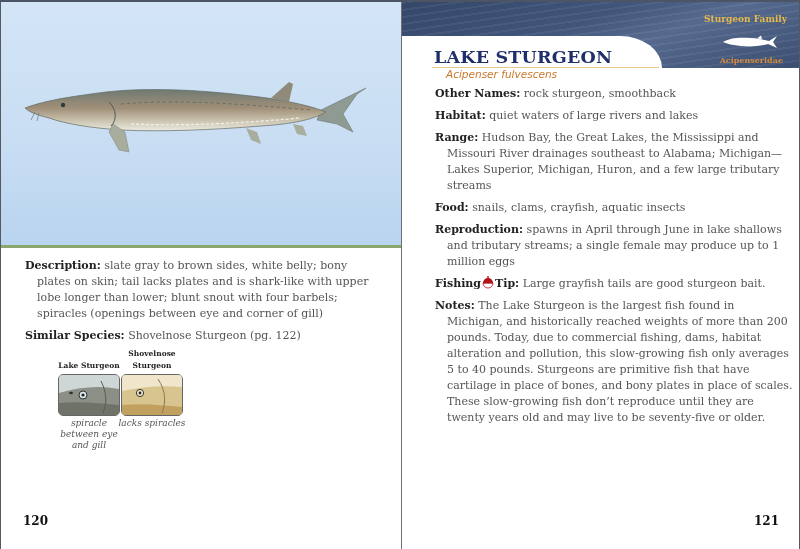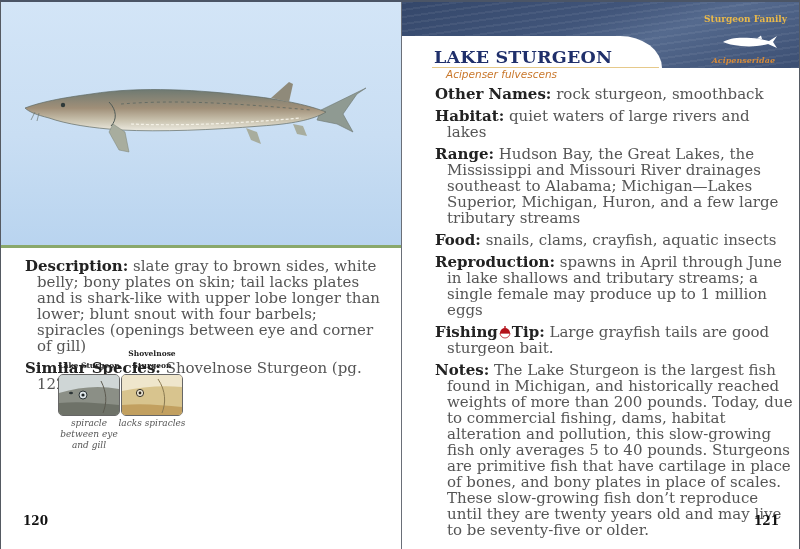--- a/index.html
+++ b/index.html
@@ -22,21 +22,21 @@
     
     .fish-panel {
       position: absolute; left: 0; top: 0; width: 400px; height: 243px;
       background: linear-gradient(180deg, #d3e5f7 0%, #c9def3 55%, #b9d4ef 100%);
       border-bottom: 3px solid #8aa86b;
     }
     .fish-illustration { position: absolute; left: 20px; top: 78px; width: 348px; height: 80px; }
 
     .text-block {
       position: absolute; color: #555;
-      font-size: 15px; line-height: 16px;
+      font-size: 11px; line-height: 16px;
     }
     .entry { margin: 0 0 6px 0; padding-left: 12px; text-indent: -12px; }
     .label {
       font-family: "DejaVu Serif", "Liberation Serif", serif;
       font-weight: bold; color: #222;
     }
     .left-text { left: 24px; top: 256px; width: 356px; }
 
     .compare { position: absolute; top: 352px; width: 68px; text-align: center; }
     .compare .title {
@@ -72,22 +72,22 @@
       position: absolute; left: 0; top: 34px; width: 260px; height: 40px;
       background: #fff; border-top-right-radius: 42px 32px;
     }
     .family-label {
       position: absolute; right: 12px; top: 12px;
       font-family: "DejaVu Serif", "Liberation Serif", serif;
       font-weight: bold; font-size: 9px; color: #e8b84a;
     }
     .family-fish { position: absolute; right: 22px; top: 33px; width: 54px; height: 14px; }
     .family-latin {
-      position: absolute; right: 24px; top: 53px;
-      font-style: italic; font-weight: bold; font-size: 8px; color: #d48a3a;
+      position: absolute; right: 16px; top: 53px;
+      font-weight: bold; font-size: 8px; color: #d48a3a;
     }
     .species-title {
       position: absolute; left: 32px; top: 45px;
       font-family: "DejaVu Serif", "Liberation Serif", serif;
       font-weight: bold; font-size: 17.5px; color: #1f2f6b; letter-spacing: 0.2px;
     }
     .title-rule {
       position: absolute; left: 30px; top: 65px; width: 227px; height: 1px;
       background: #e6c98a;
     }

